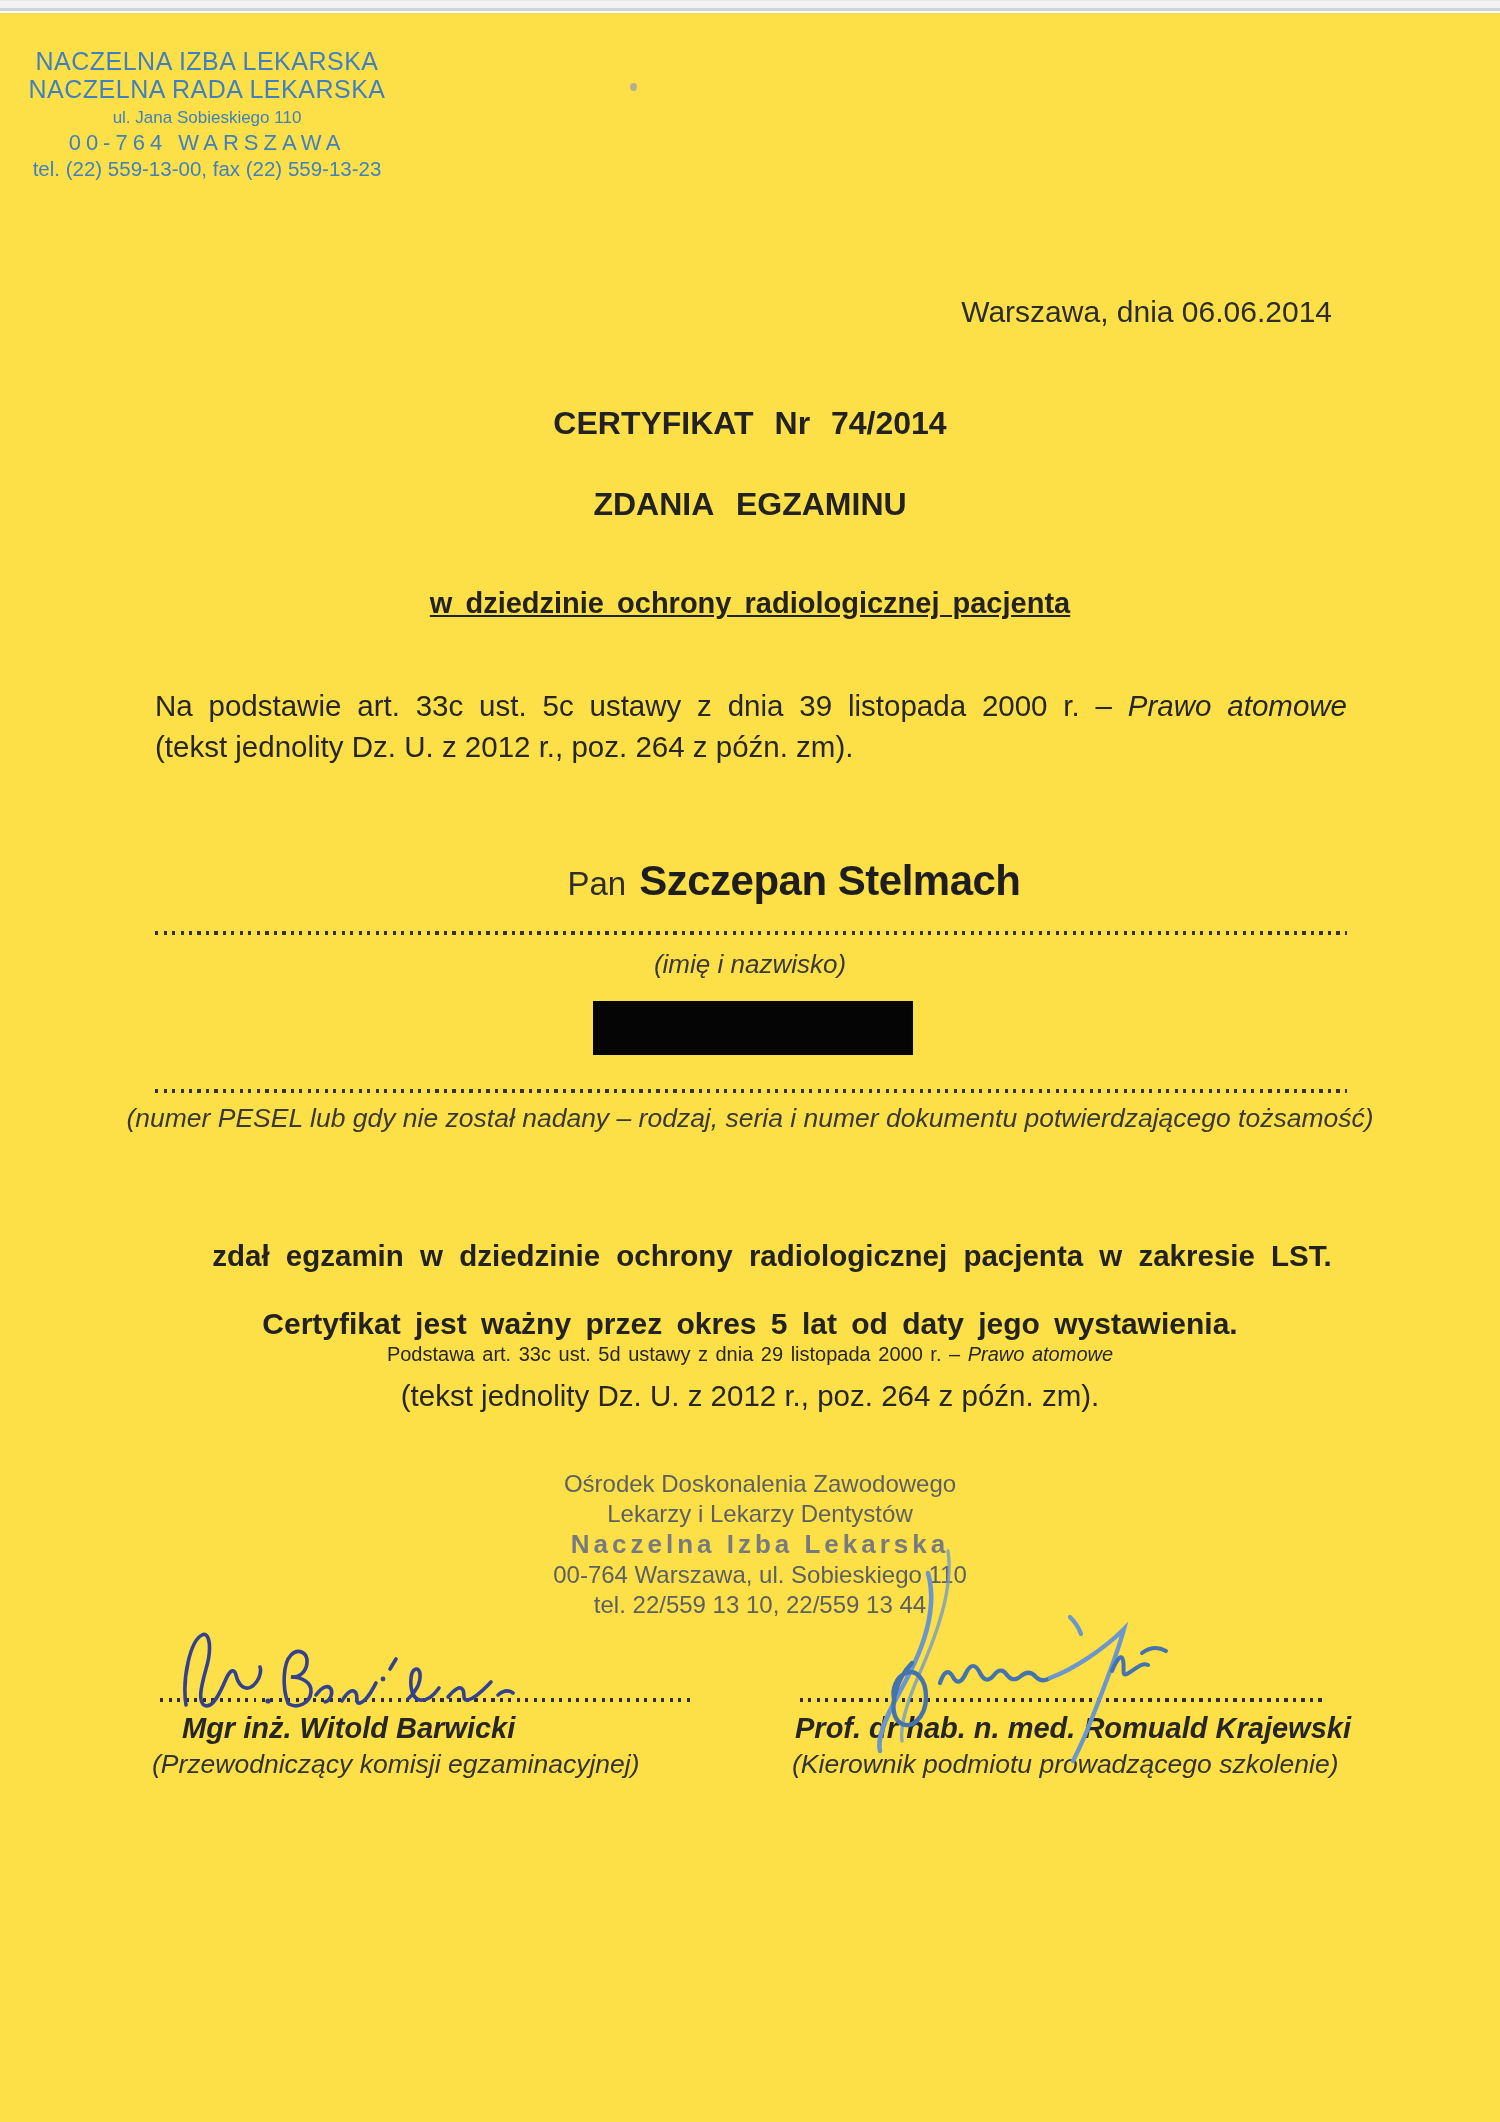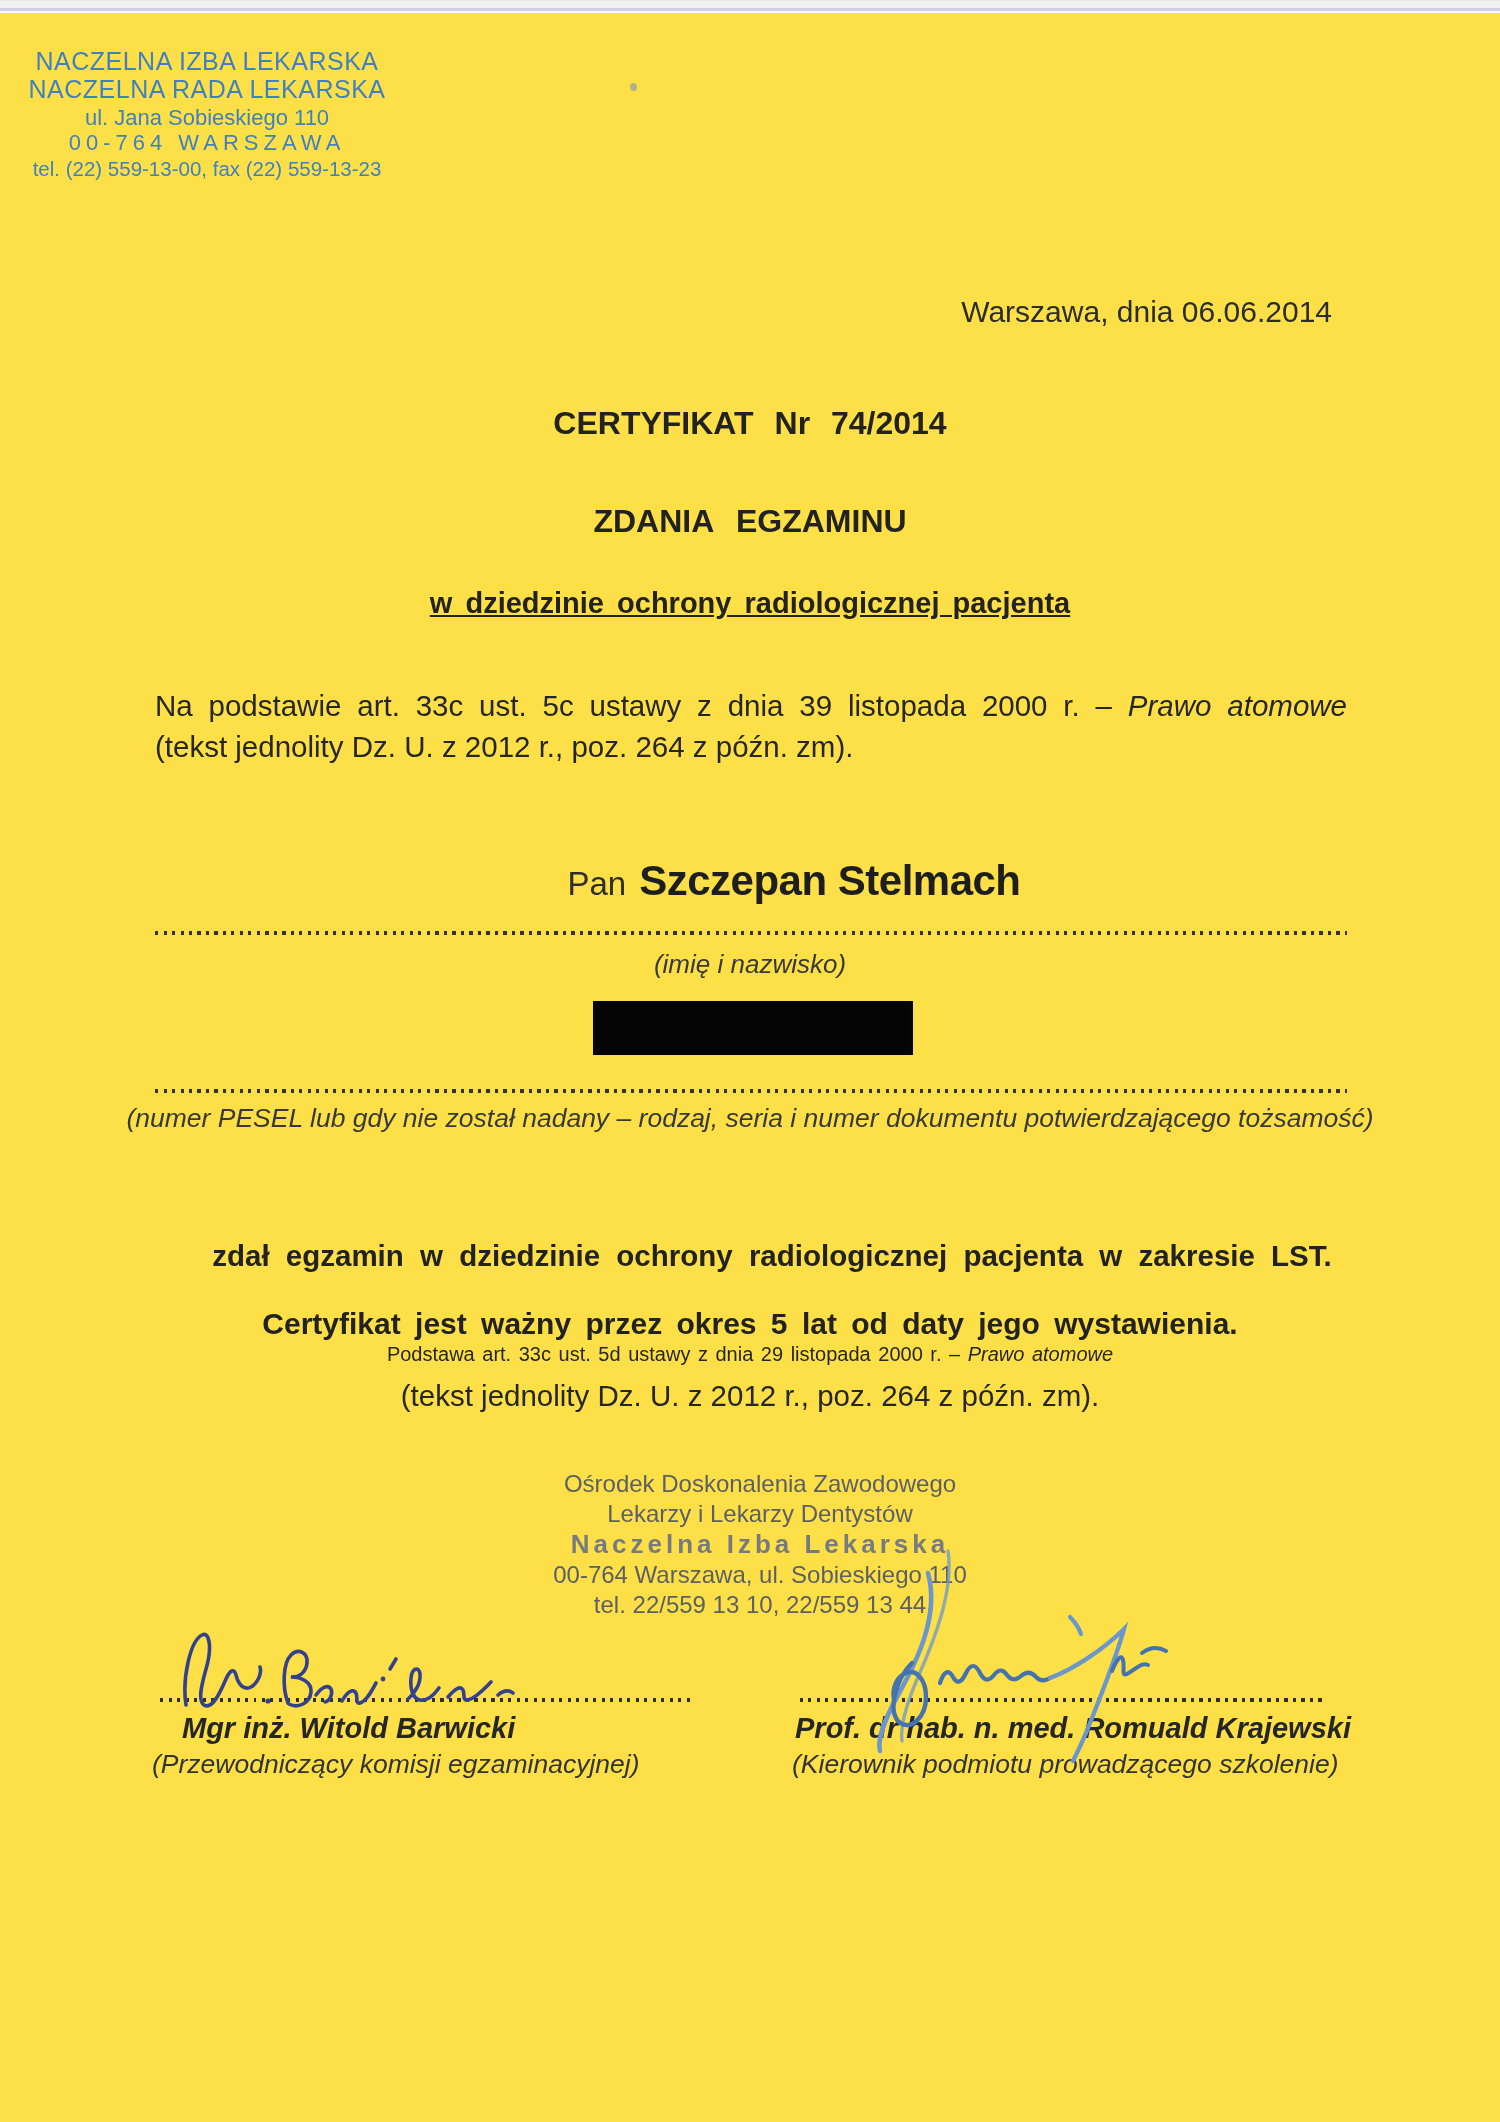--- a/index.html
+++ b/index.html
@@ -21,27 +21,27 @@
   .abs{position:absolute;}
   
   .scan-edge{left:0;top:0;width:100%;height:12px;
     background:linear-gradient(to bottom,#f1f2f1 0 7px,#cfd3d5 7px 10px,#fdfdfc 10px);}
   .speck{left:630px;top:82px;width:7px;height:8px;border-radius:50%;
     background:#9aa0a4;opacity:.75;}
   
   .letterhead{left:20px;top:46px;width:374px;text-align:center;
     color:var(--letterhead-blue);line-height:1.08;}
   .lh1,.lh2{font-size:25px;letter-spacing:.5px;line-height:28px;}
-  .lh3{font-size:22px;line-height:25px;margin-top:2px;}
+  .lh3{font-size:17px;line-height:25px;margin-top:2px;}
   .lh4{font-size:22px;letter-spacing:5px;line-height:26px;}
   .lh5{font-size:20.5px;line-height:25px;white-space:nowrap;}
   .dateline{top:294px;right:168px;font-size:30px;color:#2c2c2c;white-space:nowrap;}
   .centerline{left:0;width:100%;text-align:center;white-space:nowrap;}
   .doc-title{top:404px;font-size:32px;font-weight:bold;word-spacing:12px;color:#222;}
-  .doc-subtitle{top:502px;font-size:32px;font-weight:bold;word-spacing:14px;color:#222;}
+  .doc-subtitle{top:485px;font-size:32px;font-weight:bold;word-spacing:14px;color:#222;}
   .doc-subtitle2{top:586px;font-size:29px;font-weight:bold;word-spacing:5px;color:#222;text-decoration:underline;}
   .legal{left:155px;top:684px;width:1192px;font-size:29.5px;line-height:41px;color:#262626;}
   .legal-l1{text-align:justify;text-align-last:justify;}
   .em{font-style:italic;}
   .recipient{top:856px;left:0;width:100%;display:flex;justify-content:center;
     align-items:baseline;gap:13px;white-space:nowrap;padding-left:44px;}
   .salutation{font-size:33px;color:#2e2e2e;}
   .recipient-name{font-size:42px;font-weight:bold;color:#1e1e1e;letter-spacing:-.5px;}
   .dotline{height:4px;color:#333;
     background:repeating-linear-gradient(to right,currentColor 0 3px,transparent 3px 8.5px);}

